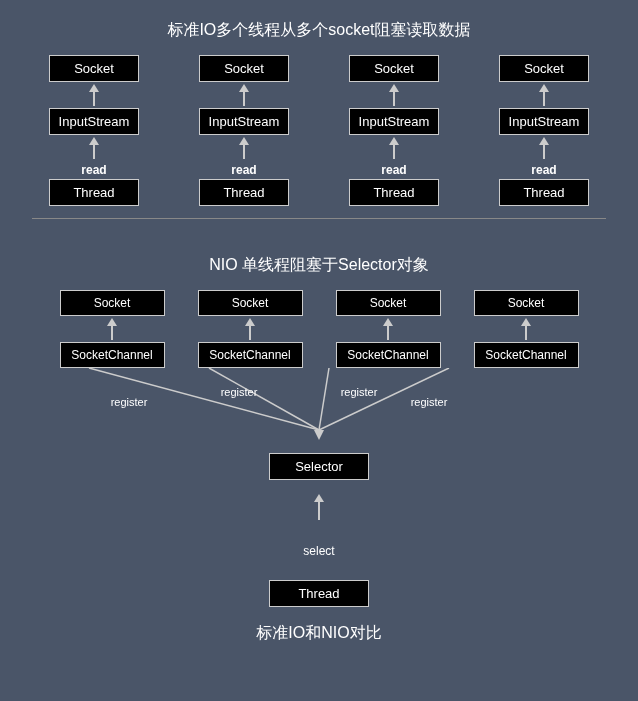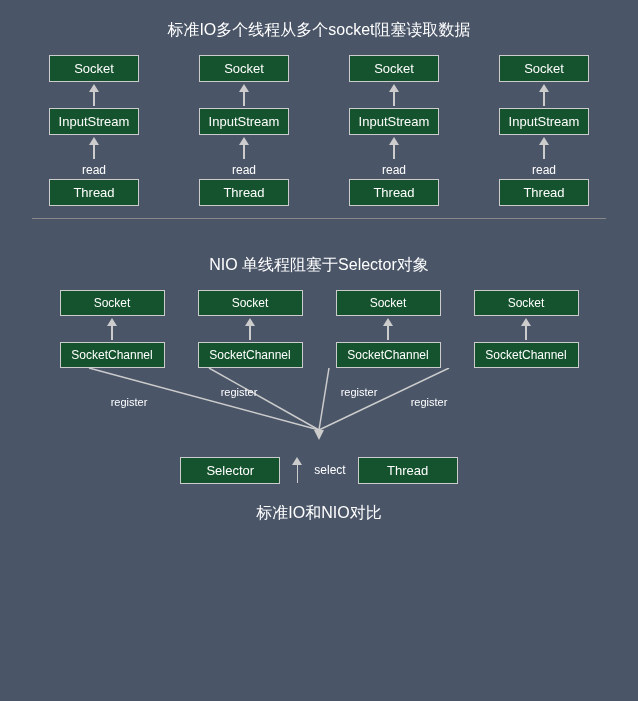--- a/index.html
+++ b/index.html
@@ -27,21 +27,21 @@
     .diagram-section {
       width: 100%;
       display: flex;
       flex-direction: column;
       align-items: center;
     }
 
     
     .box {
       border: 1.5px solid #cccccc;
-      background: #14532d;
+      background: #000000;
       color: #ffffff;
       text-align: center;
       padding: 5px 8px;
       font-size: 13px;
       min-width: 90px;
       display: inline-block;
     }
 
     
     .std-io-row {
@@ -81,20 +81,21 @@
       height: 0;
       border-left: 5px solid transparent;
       border-right: 5px solid transparent;
       border-bottom: 8px solid #cccccc;
     }
 
     .read-label {
       font-size: 12px;
       color: #ffffff;
       margin: 2px 0;
+      font-weight: bold;
     }
 
     
     .nio-title-section {
       margin-top: 18px;
       justify-content: flex-end;
     }
 
     .nio-row {
       display: flex;
@@ -112,21 +113,21 @@
       width: 120px;
     }
 
     .nio-box {
       min-width: 105px;
       font-size: 12px;
     }
 
     .selector-box-wrap {
       display: flex;
-      flex-direction: row;
+      flex-direction: column;
       align-items: center;
       gap: 12px;
     }
 
     .select-label {
       font-size: 12px;
       margin: 10px 0;
       color: #ffffff;
     }
 

